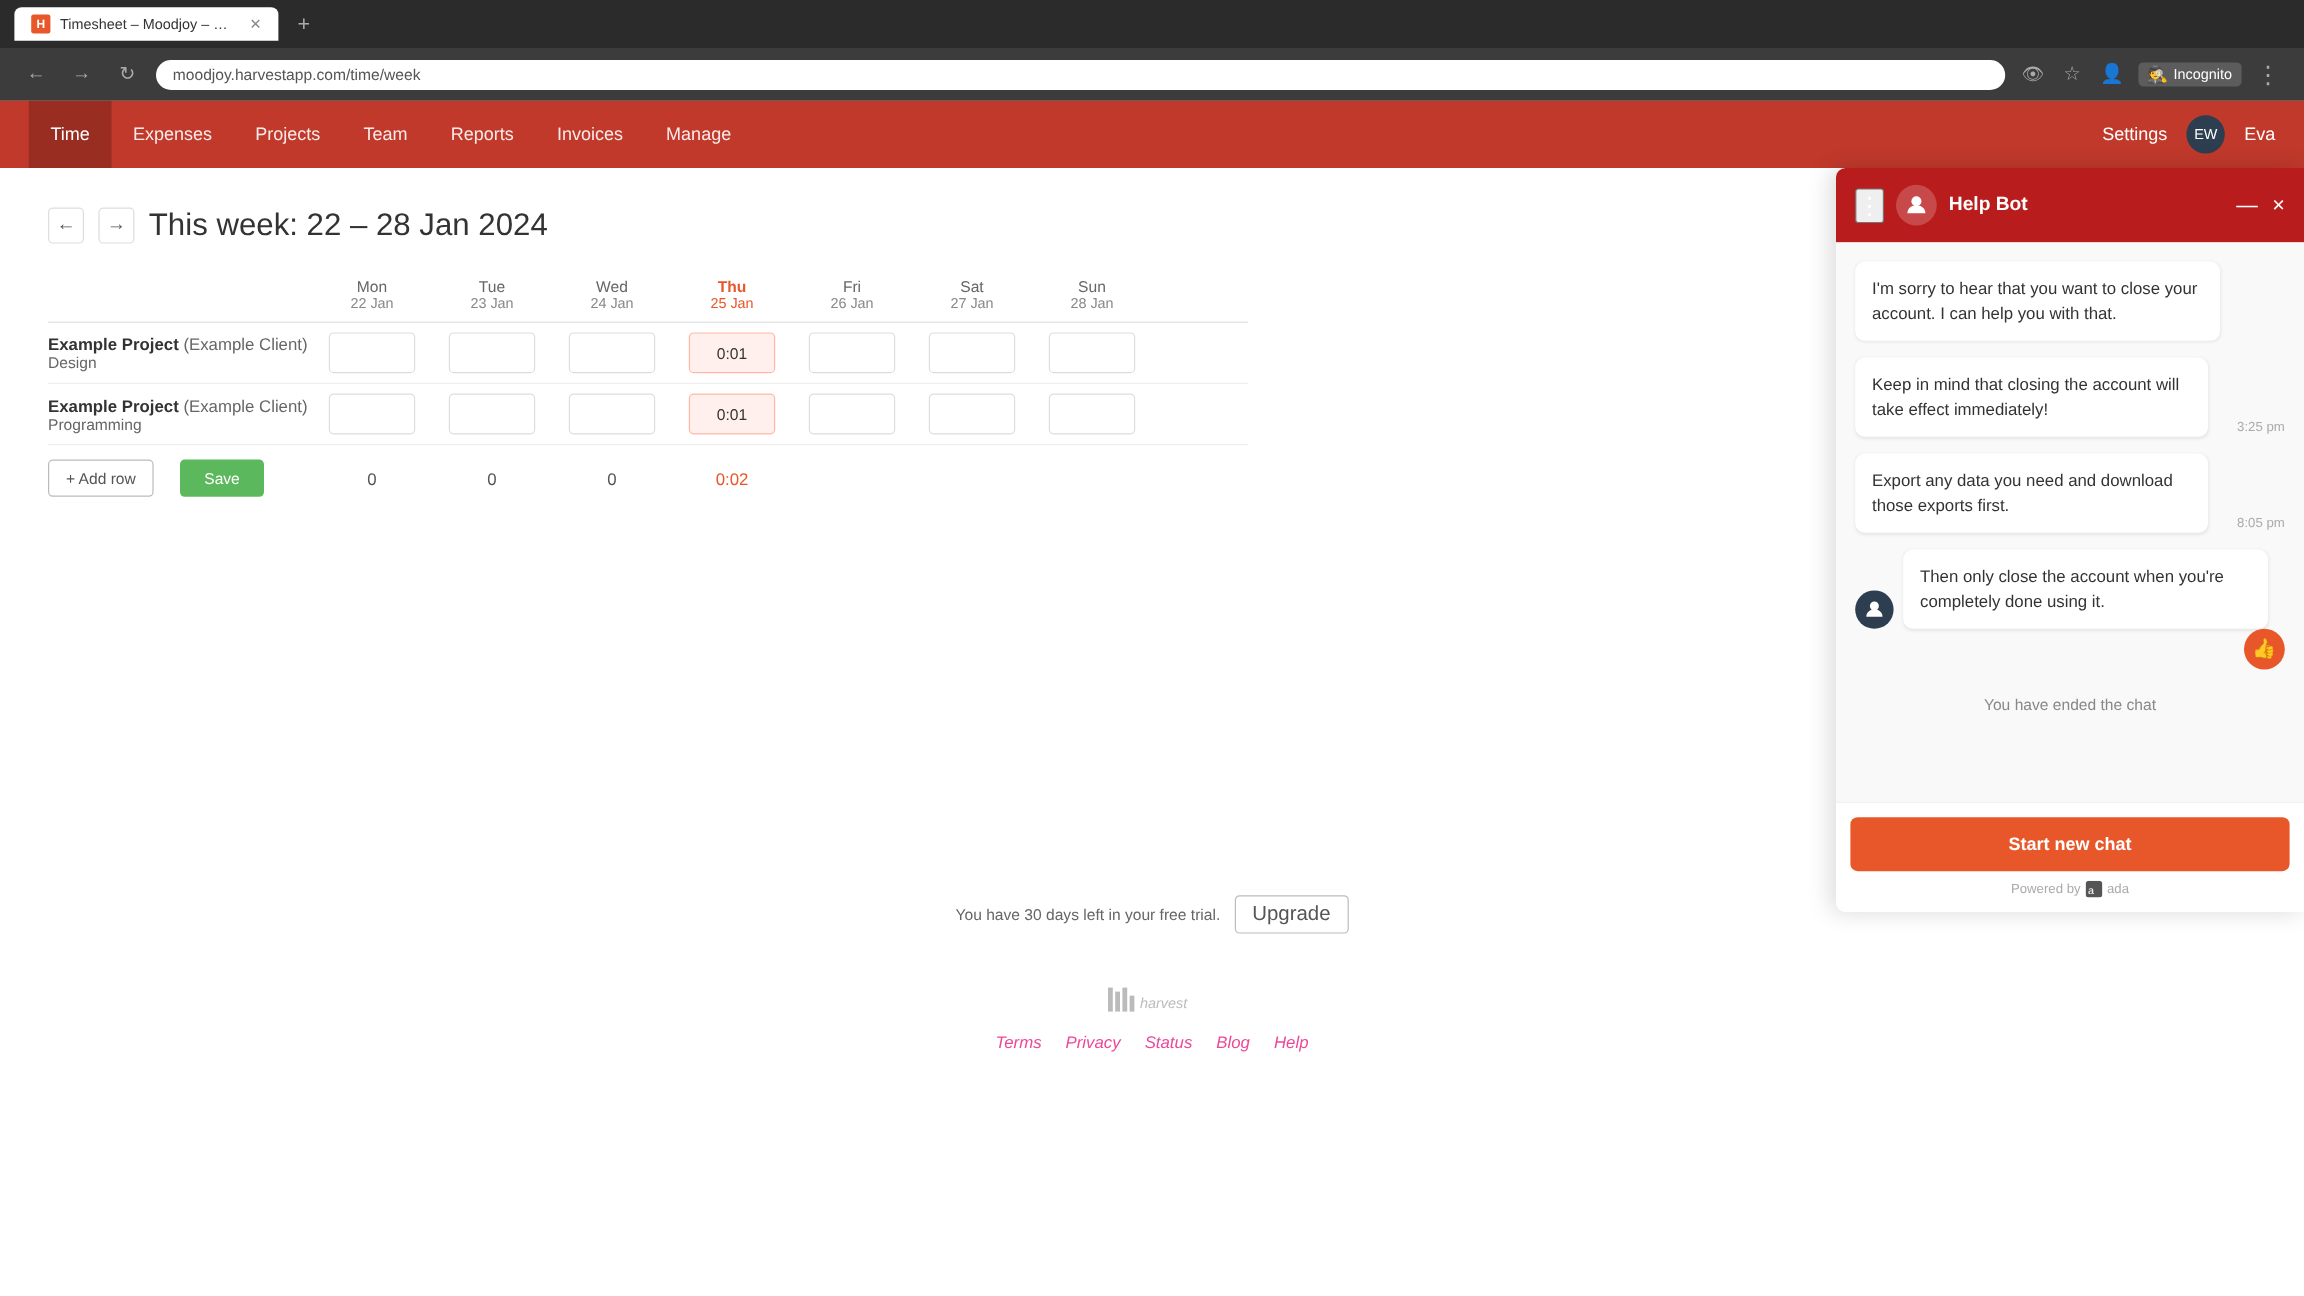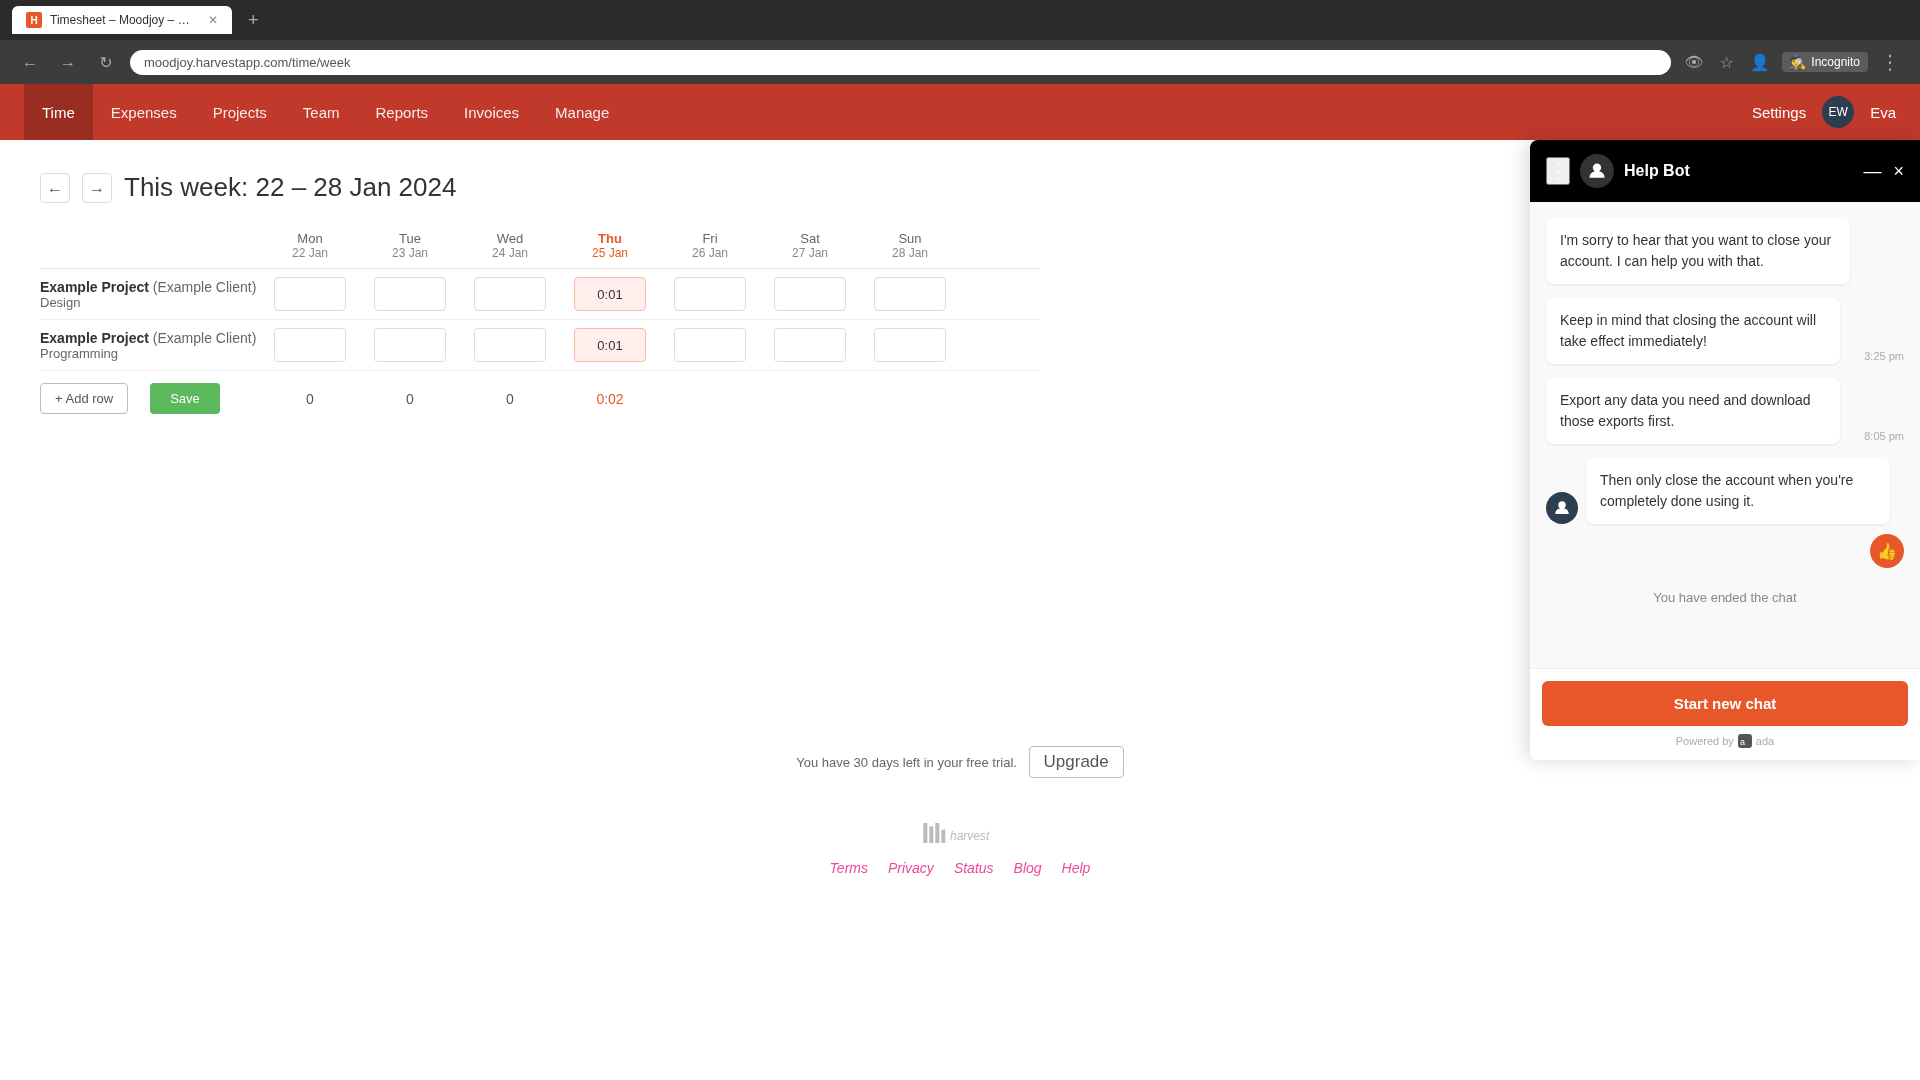--- a/index.html
+++ b/index.html
@@ -66,21 +66,21 @@
     .upgrade-btn { background: white; border: 1px solid #bbb; border-radius: 4px; padding: 5px 14px; font-size: 17px; cursor: pointer; color: #555; margin-left: 8px; }
 
     
     .app-footer { text-align: center; padding: 20px; display: flex; flex-direction: column; align-items: center; gap: 12px; font-style: italic; }
     .harvest-logo { display: flex; align-items: center; gap: 8px; color: #aaa; font-size: 18px; }
     .footer-links { display: flex; gap: 20px; }
     .footer-link { color: #ec4899; font-size: 14px; text-decoration: none; cursor: pointer; }
 
     
     .help-bot-panel { position: fixed; right: 0; top: 140px; width: 390px; background: white; border-radius: 8px 0 0 8px; box-shadow: -4px 0 20px rgba(0,0,0,0.15); display: flex; flex-direction: column; height: 620px; z-index: 1000; overflow: hidden; }
-    .help-bot-header { background: #000000; color: white; padding: 14px 16px; display: flex; align-items: center; gap: 10px; }
+    .help-bot-header { background: #b91c1c; color: white; padding: 14px 16px; display: flex; align-items: center; gap: 10px; }
     .help-bot-icon { width: 34px; height: 34px; background: rgba(255,255,255,0.2); border-radius: 50%; display: flex; align-items: center; justify-content: center; font-size: 16px; }
     .help-bot-title { flex: 1; font-size: 16px; font-weight: 600; }
     .help-bot-controls { display: flex; gap: 12px; align-items: center; }
     .help-bot-ctrl-btn { background: transparent; border: none; color: white; font-size: 18px; cursor: pointer; line-height: 1; }
     .help-bot-more { color: white; font-size: 20px; cursor: pointer; }
 
     .help-bot-body { flex: 1; overflow-y: auto; padding: 16px; display: flex; flex-direction: column; gap: 14px; background: #f9f9f9; }
     .message-bot { background: white; border-radius: 8px; padding: 12px 14px; font-size: 14px; line-height: 1.5; color: #333; box-shadow: 0 1px 3px rgba(0,0,0,0.08); max-width: 85%; align-self: flex-start; }
     .message-with-time { display: flex; align-items: flex-end; gap: 24px; justify-content: flex-start; }
     .message-time { font-size: 11px; color: #aaa; white-space: nowrap; margin-bottom: 2px; }
@@ -322,21 +322,21 @@
       <span class="message-time">3:25 pm</span>
     </div>
 
     <div class="message-with-time">
       <div class="message-bot">
         Export any data you need and download those exports first.
       </div>
       <span class="message-time">8:05 pm</span>
     </div>
 
-    <div style="display:flex; flex-direction:column; gap:10px;">
+    <div style="display:flex; flex-direction:column; ">
       <div class="message-user-row">
         <div class="user-avatar-small">
           <svg viewBox="0 0 24 24">
             <circle cx="12" cy="8" r="5"></circle>
             <path d="M3 20c0-5 4-8 9-8s9 3 9 8"></path>
           </svg>
         </div>
         <div class="message-bot">
           Then only close the account when you're completely done using it.
         </div>

